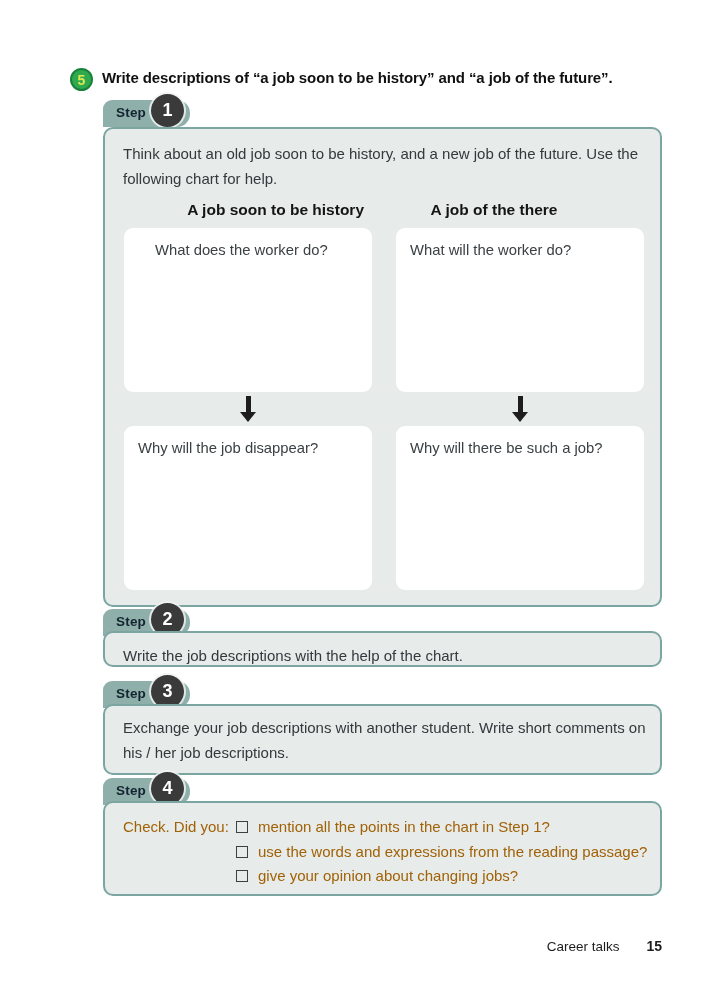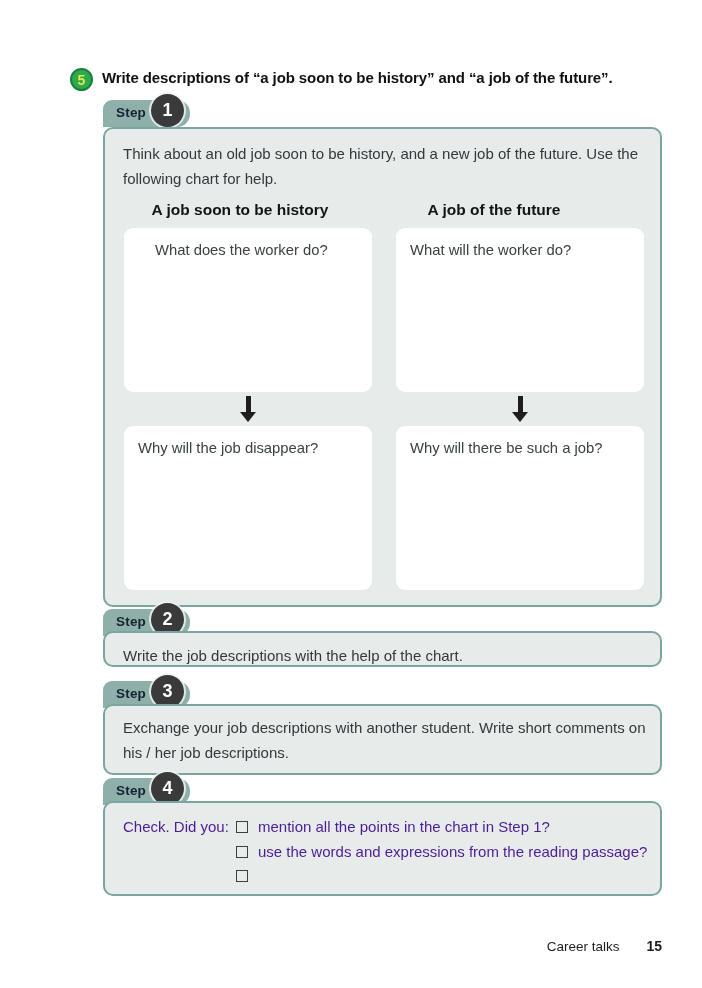--- a/index.html
+++ b/index.html
@@ -51,21 +51,21 @@
   .panel-3 { top:704px; height:71px; }
   .panel-4 { top:801px; height:95px; }
 
   .body-text { color:#33393c; font-size:15px; line-height:24.5px; }
 
   .p1-intro { position:absolute; left:18px; top:13px; width:535px; }
   .col-header {
     position:absolute; top:72px; width:248px; text-align:center;
     font-weight:bold; font-size:15.5px; color:#141414;
   }
-  .col-header.left  { left:11px; }
+  .col-header.left  { left:11px;text-align:right; }
   .col-header.right { left:265px; }
 
   .white-box {
     position:absolute; width:248px; height:164px;
     background:#ffffff; border-radius:9px;
     padding:12px 14px; color:#3a4043; font-size:14.8px; line-height:20px;
   }
   .wb-tl { left:19px;  top:99px;padding-left:31px; }
   .wb-tr { left:291px; top:99px; }
   .wb-bl { left:19px;  top:297px; }
@@ -76,21 +76,21 @@
   .arrow.left  { left:135px; }
   .arrow.right { left:407px; }
   .arrow .stem { width:5px; height:16px; background:#1d1d1d; }
   .arrow .head { width:0; height:0; border-left:8px solid transparent;
                  border-right:8px solid transparent; border-top:10px solid #1d1d1d; }
 
   .p2-text { position:absolute; left:18px; top:11px; width:530px; }
   .p3-text { position:absolute; left:18px; top:10px; width:540px; }
 
   .p4-content { position:absolute; left:18px; top:12px; width:530px; }
-  .check-row { display:flex; align-items:flex-start; color:#4c1d95; font-size:15px; line-height:24.5px; }
+  .check-row { display:flex; align-items:flex-start; color:#a16207; font-size:15px; line-height:24.5px; }
   .check-prefix { width:113px; flex:0 0 auto; }
   .cbx {
     display:inline-block; flex:0 0 auto; width:12px; height:12px;
     border:1.5px solid #3a4145; margin:6px 10px 0 0; background:transparent;
   }
 
   
   .footer {
     position:absolute; right:40px; top:938px;
     display:flex; align-items:flex-end; gap:27px;
@@ -112,21 +112,21 @@
 
   <div class="tab tab-1">
     <span class="step-label">Step</span>
     <span class="step-circle">1</span>
   </div>
 
   <div class="panel panel-1">
     <p class="body-text p1-intro">Think about an old job soon to be history, and a new job of the future. Use the following chart for help.</p>
 
     <div class="col-header left">A job soon to be history</div>
-    <div class="col-header right">A job of the future</div>
+    <div class="col-header right">A job of the there</div>
 
     <div class="white-box wb-tl">
       <span>What does the worker do?</span>
     </div>
     <div class="white-box wb-tr">
       <span>What will the worker do?</span>
     </div>
 
     <div class="arrow left">
       <div class="stem"></div>
@@ -173,20 +173,21 @@
         <span>mention all the points in the chart in Step 1?</span>
       </div>
       <div class="check-row">
         <span class="check-prefix"></span>
         <span class="cbx"></span>
         <span>use the words and expressions from the reading passage?</span>
       </div>
       <div class="check-row">
         <span class="check-prefix"></span>
         <span class="cbx"></span>
+        <span>give your opinion about changing jobs?</span>
       </div>
     </div>
   </div>
 
   <div class="footer">
     <span>Career talks</span>
     <span class="pageno">15</span>
   </div>
 
 </div>

